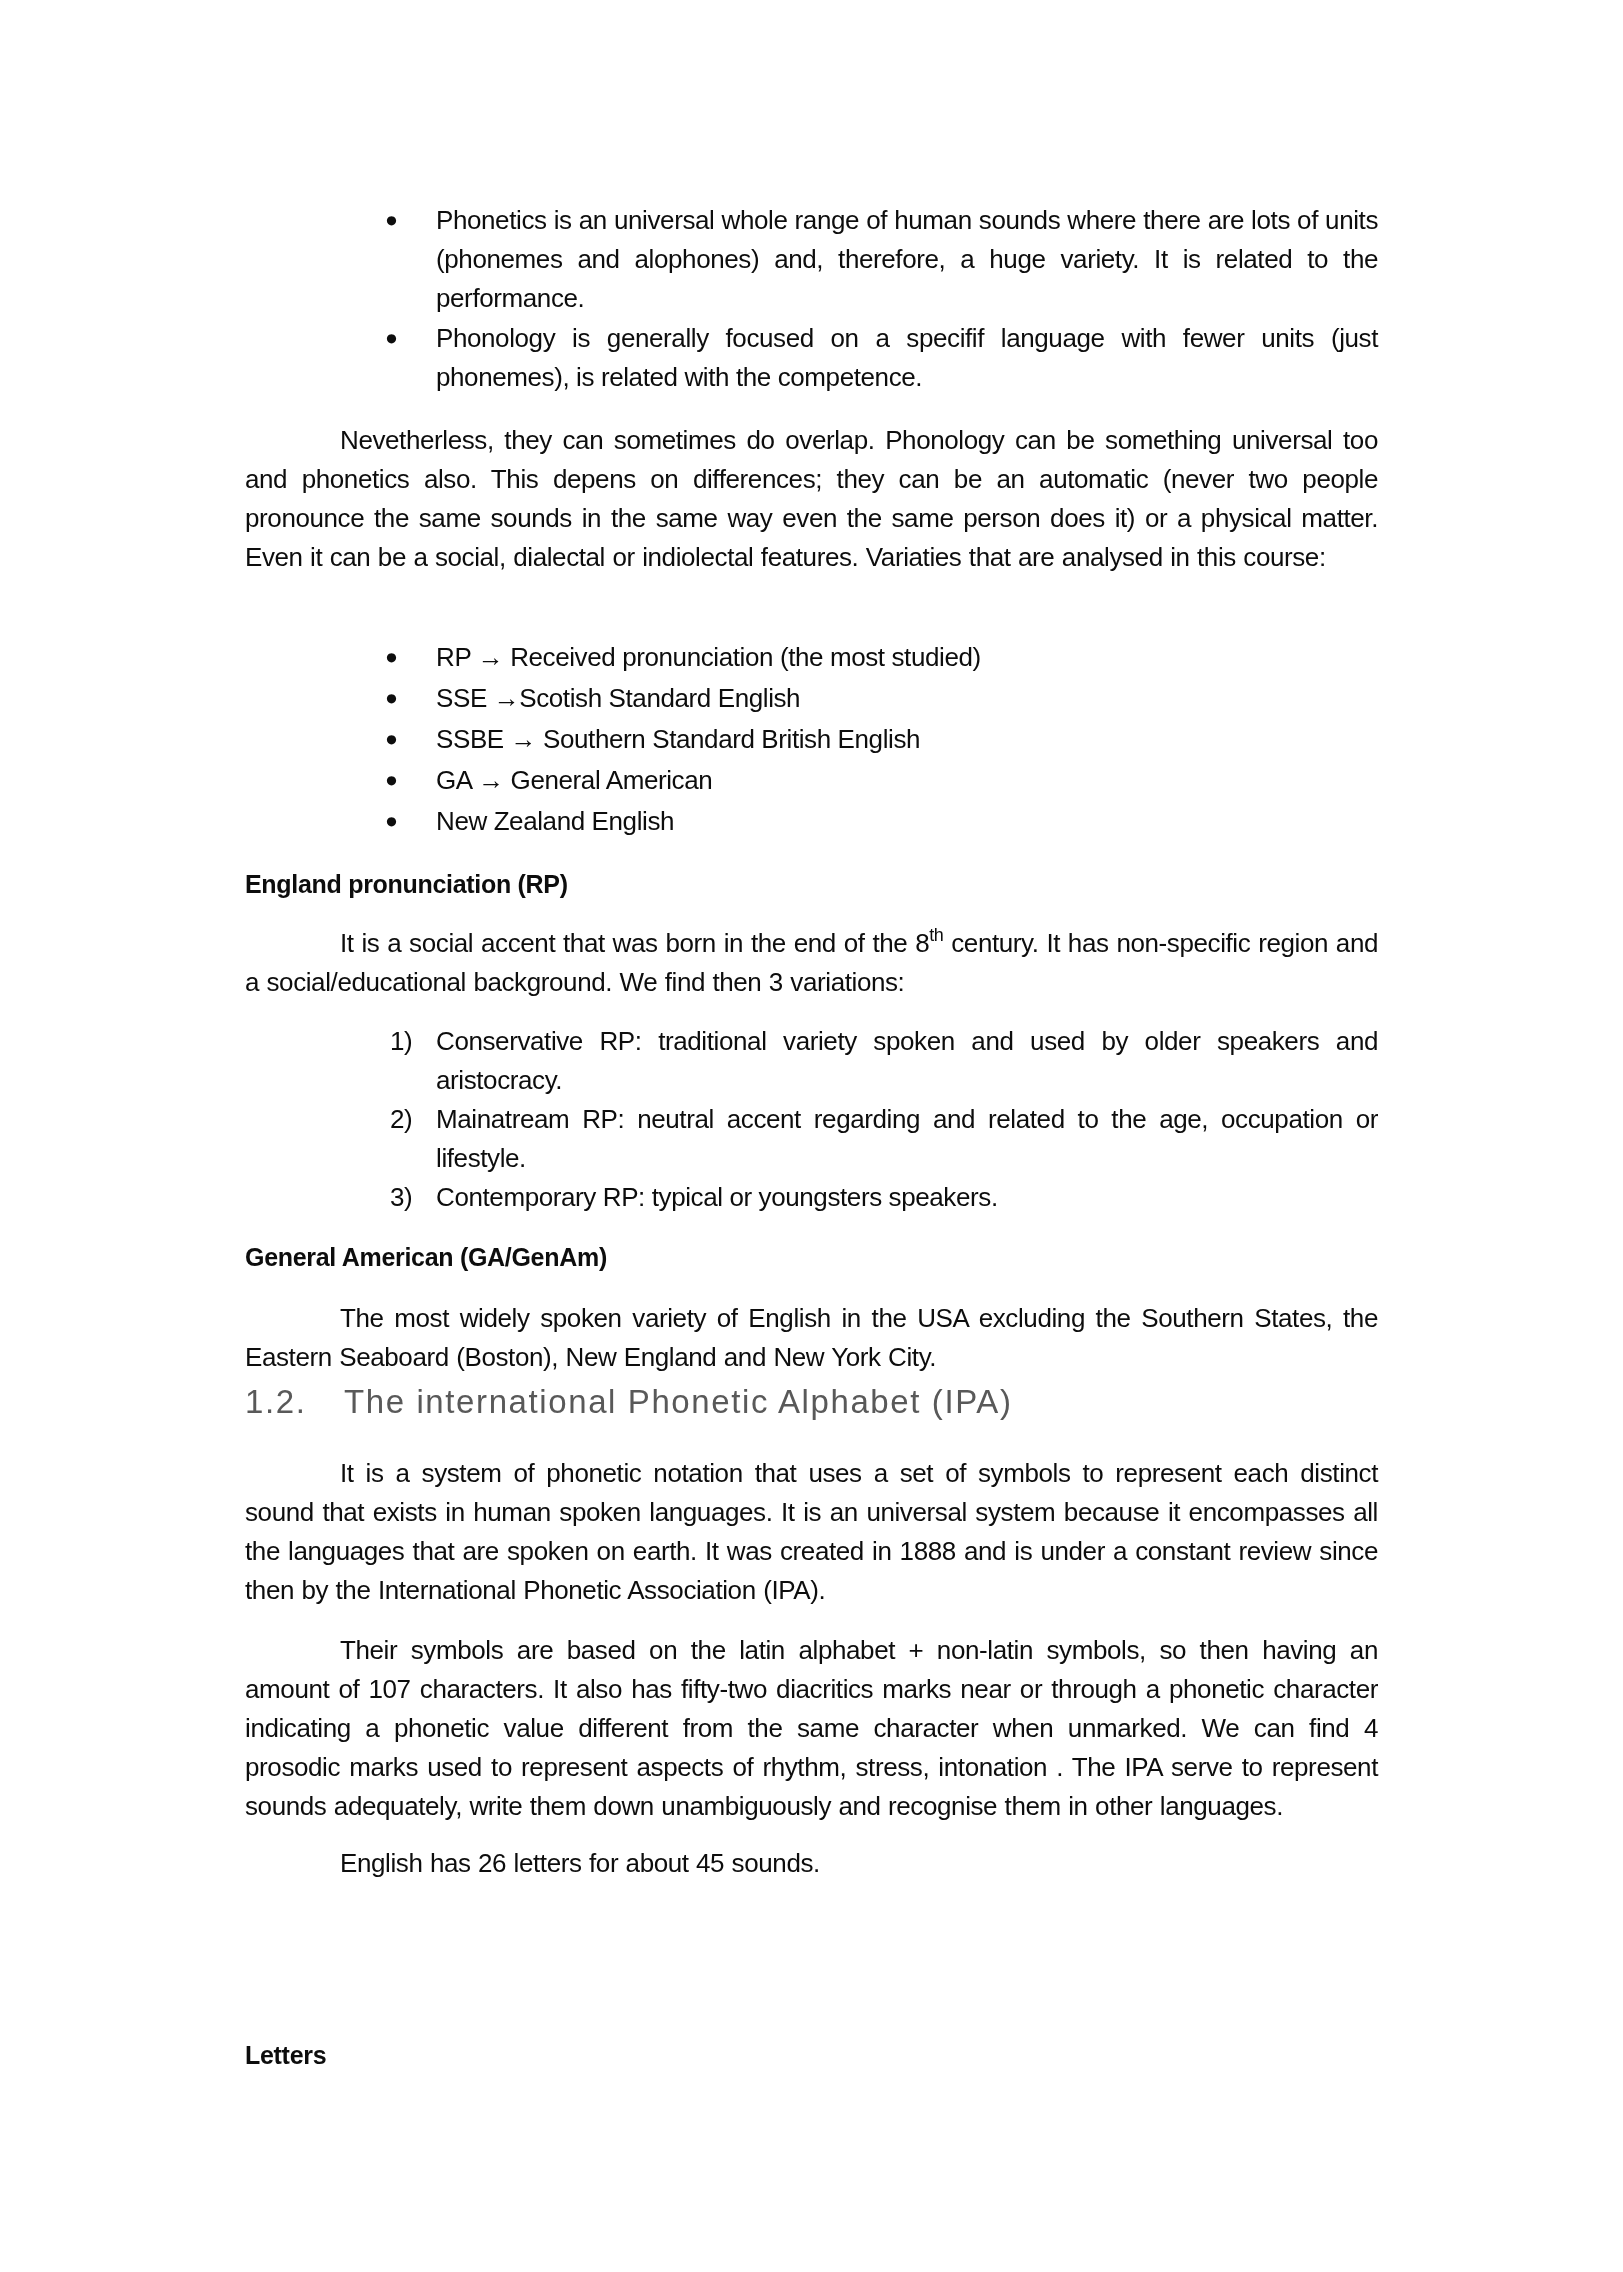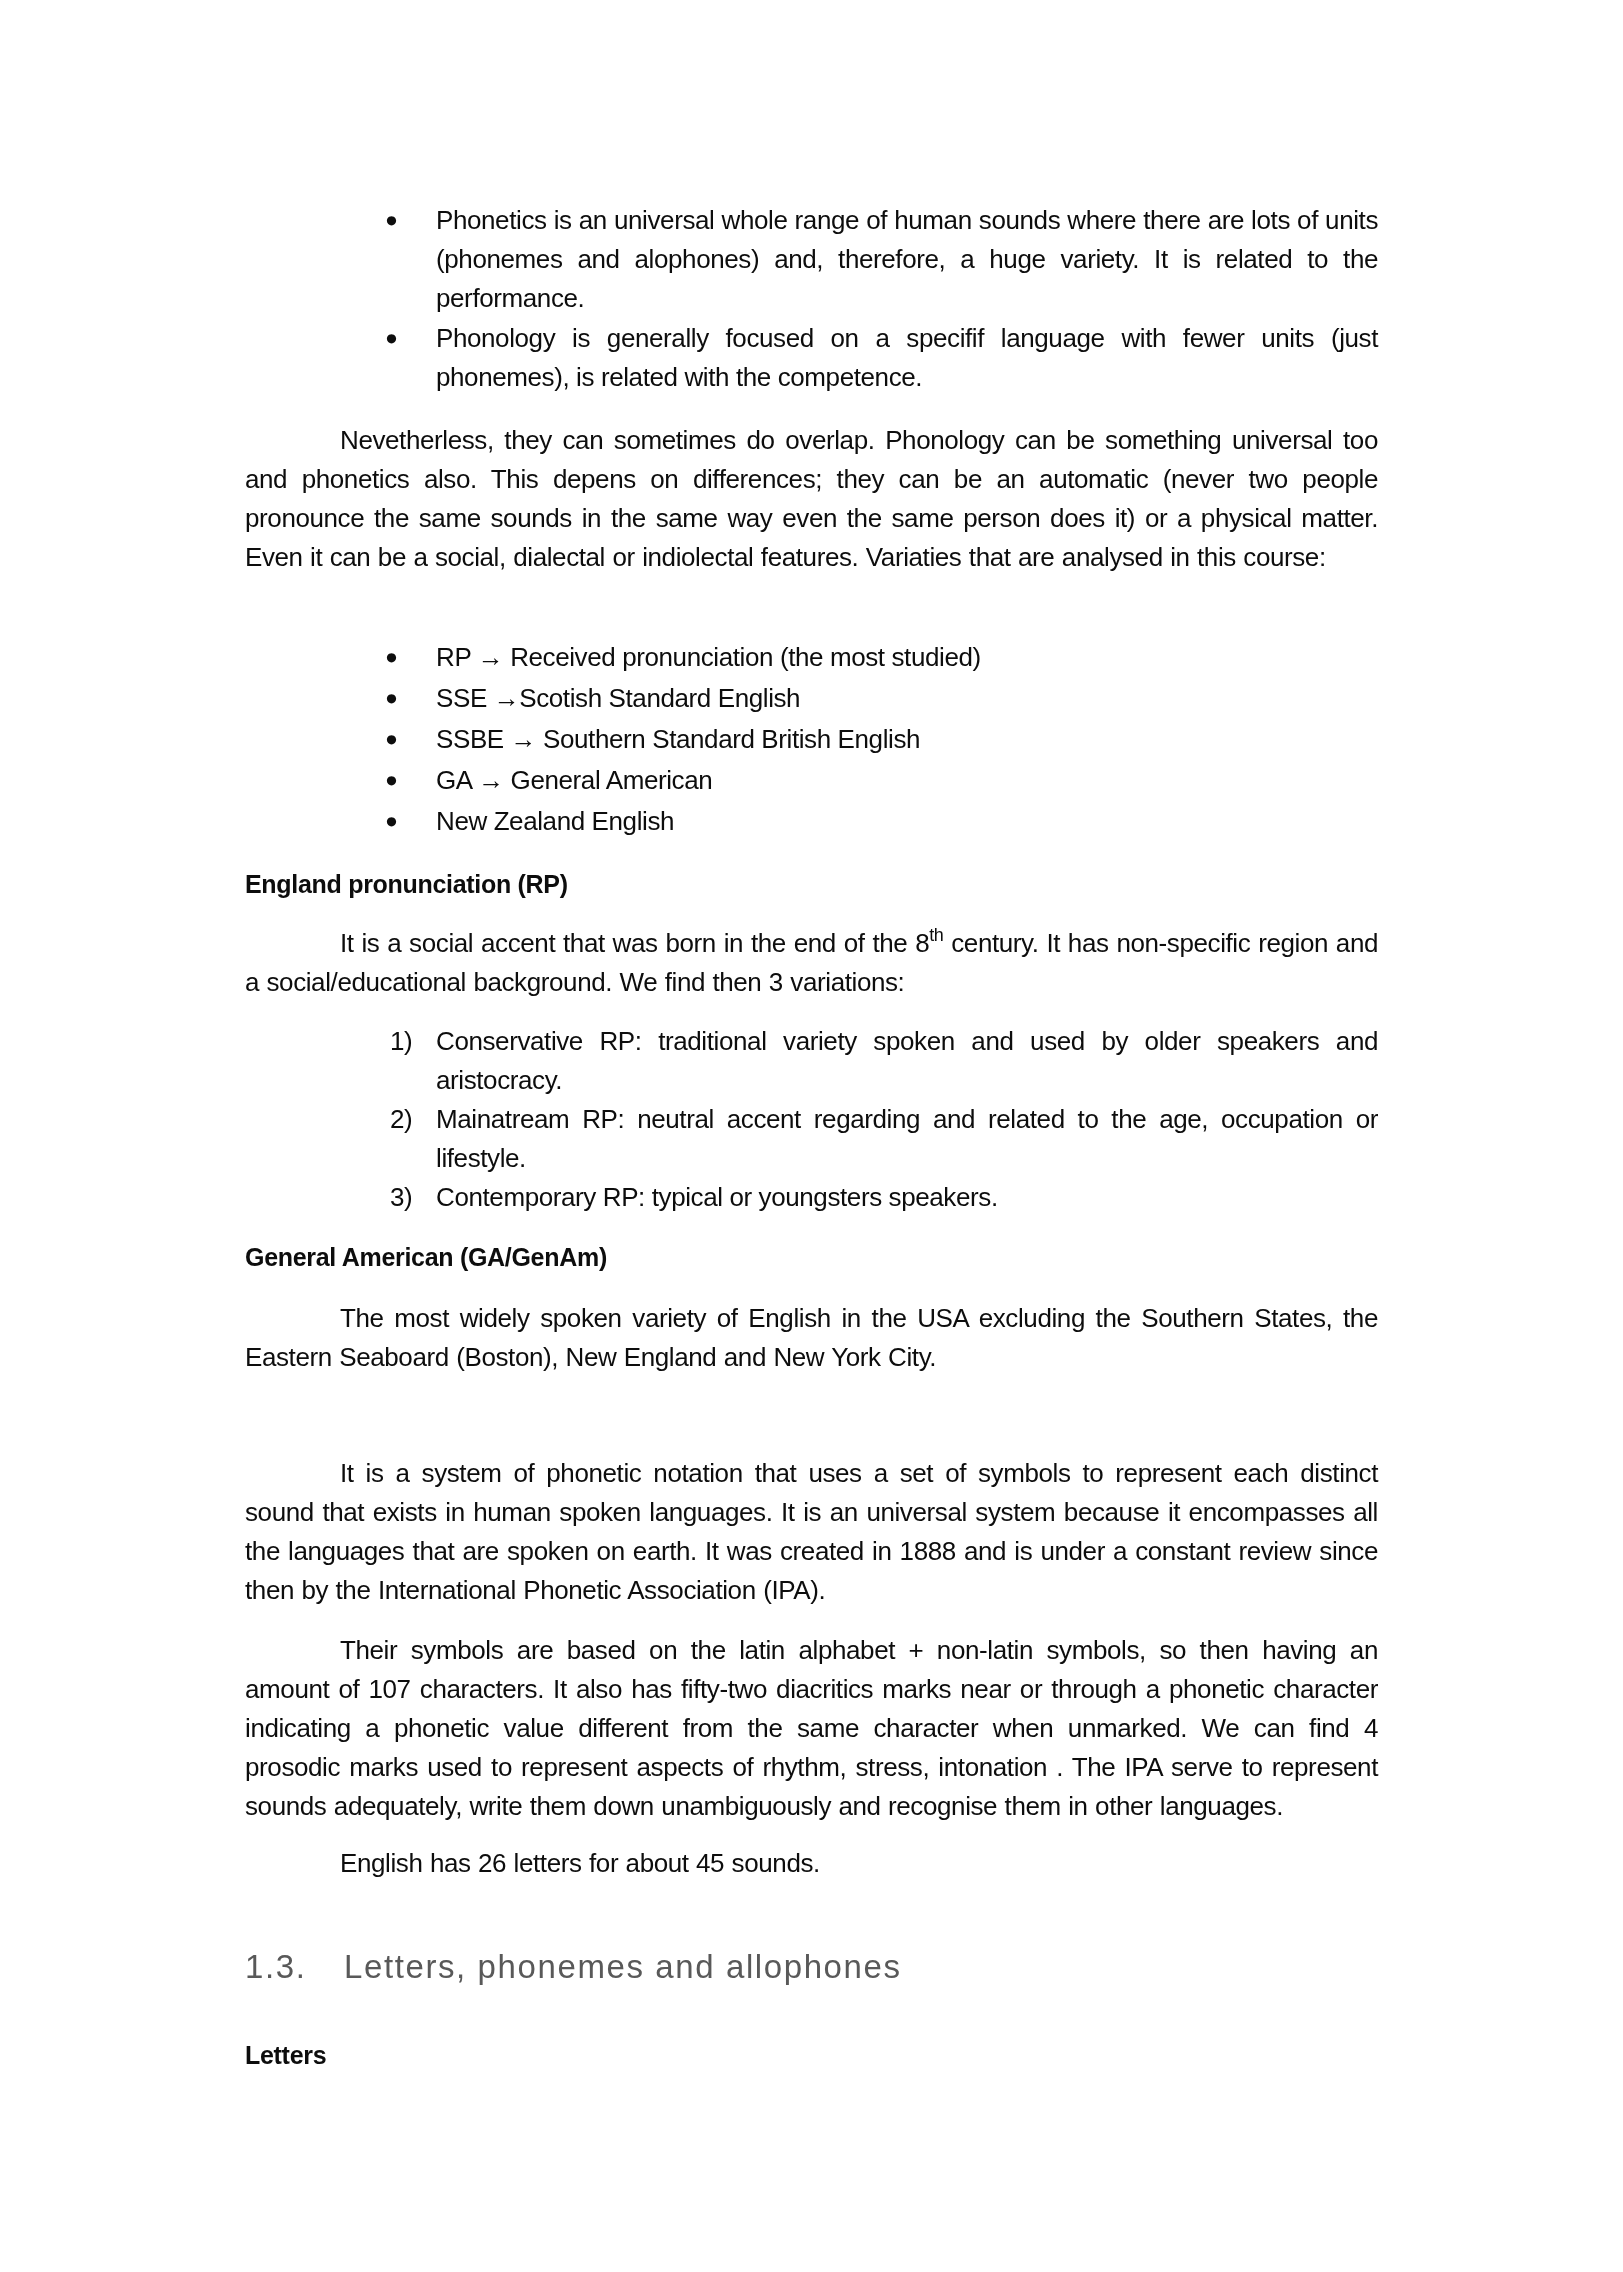--- a/index.html
+++ b/index.html
@@ -157,26 +157,26 @@
     <li>
       <span class="marker">3)</span>
       <span>Contemporary RP: typical or youngsters speakers.</span>
     </li>
   </ol>
 
   <div class="sub-heading" style="top:1241px;">General American (GA/GenAm)</div>
 
   <p class="blk justify indent" style="top:1299px; margin:0;">The most widely spoken variety of English in the USA excluding the Southern States, the Eastern Seaboard (Boston), New England and New York City.</p>
 
+  <div class="section-heading" style="top:1380px;">
+    <span class="num">1.2.</span><span>The international Phonetic Alphabet (IPA)</span>
+  </div>
 
   <p class="blk justify indent" style="top:1454px; margin:0;">It is a system of phonetic notation that uses a set of symbols to represent each distinct sound that exists in human spoken languages. It is an universal system because it encompasses all the languages that are spoken on earth. It was created in 1888 and is under a constant review since then by the International Phonetic Association (IPA).</p>
   <p class="blk justify indent" style="top:1631px; margin:0;">Their symbols are based on the latin alphabet + non-latin symbols, so then having an amount of 107 characters. It also has fifty-two diacritics marks near or through a phonetic character indicating a phonetic value different from the same character when unmarked. We can find 4 prosodic marks used to represent aspects of rhythm, stress, intonation . The IPA serve to represent sounds adequately, write them down unambiguously and recognise them in other languages.</p>
   <p class="blk indent" style="top:1844px; margin:0;">English has 26 letters for about 45 sounds.</p>
 
-  <div class="section-heading" style="top:1945px;">
-    <span class="num">1.3.</span><span>Letters, phonemes and allophones</span>
-  </div>
 
   <div class="sub-heading" style="top:2039px;">Letters</div>
 
 
 </div>
 
 
 </body></html>

